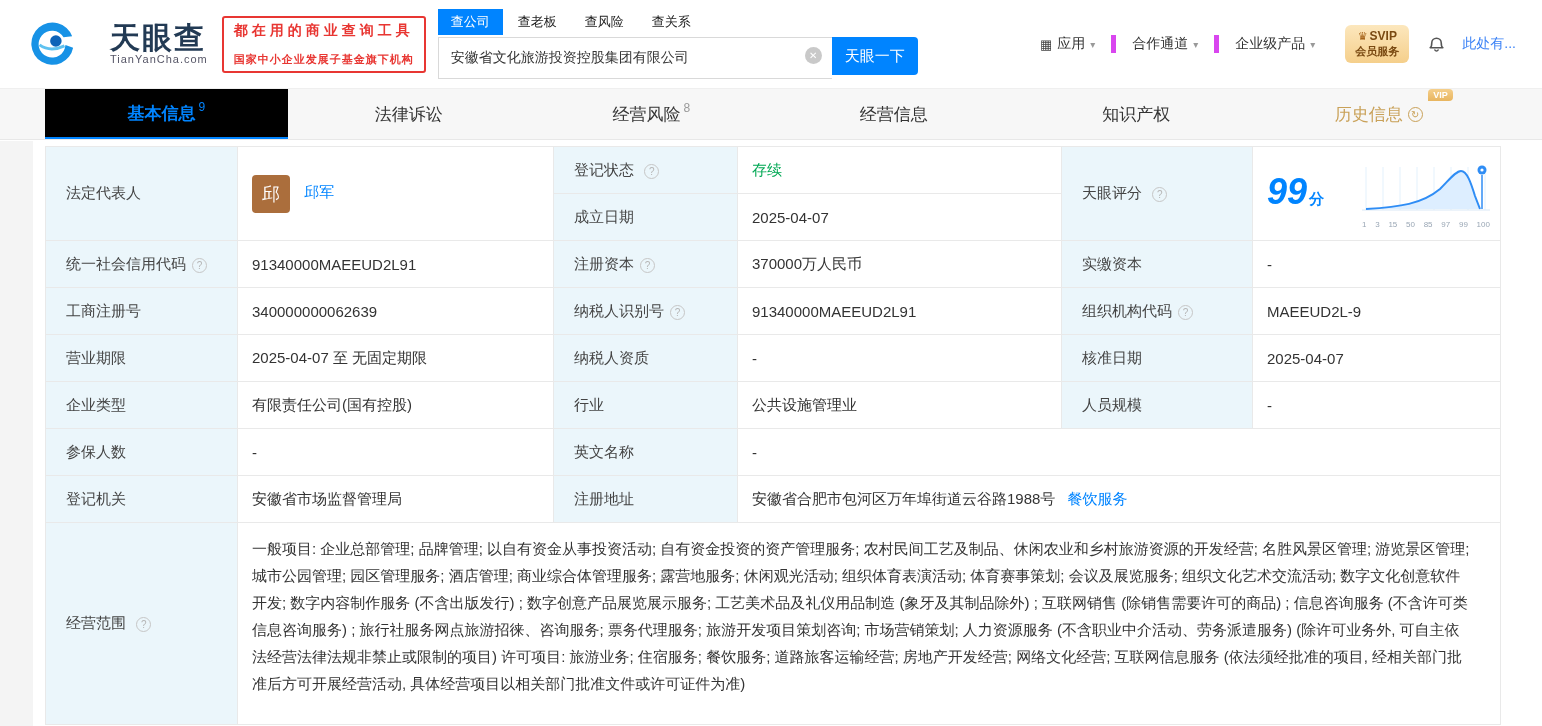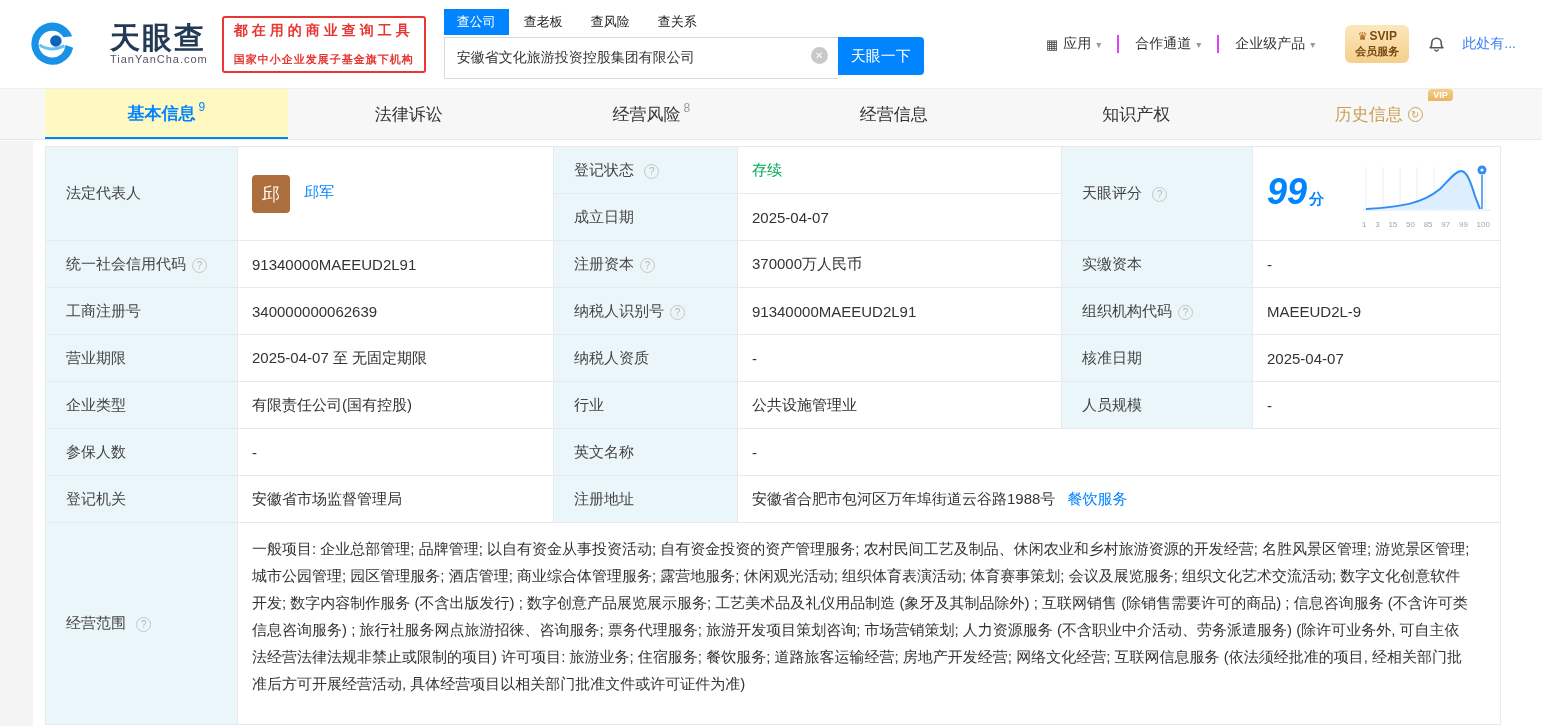--- a/index.html
+++ b/index.html
@@ -9,52 +9,52 @@
   
   .header { height:88px; display:flex; align-items:center; padding:0 26px 0 30px; background:#fff; }
   .logo { display:flex; align-items:center; cursor:pointer;gap:26px; }
   .logo-txt { margin-left:8px; }
   .logo-name { font-size:30px; font-weight:bold; color:#223a54; letter-spacing:2px; line-height:30px;}
   .logo-domain { font-size:11px; color:#556; letter-spacing:1px; }
   .slogan { margin-left:14px; border:2px solid #e83632; border-radius:3px; padding:4px 10px; color:#e83632; font-weight:bold; }
   .slogan-l1 { font-size:14px; letter-spacing:4px; }
   .slogan-l2 { font-size:11px; letter-spacing:1px; margin-top:12px; }
 
-  .search-wrap { margin-left:18px; width:480px; }
+  .search-wrap { margin-left:12px; width:480px; }
   .search-tabs { display:flex; gap:2px; }
   .search-tab { font-size:13px; padding:4px 13px; color:#222; cursor:pointer; }
   .search-tab.active { background:#0084ff; color:#fff; }
   .search-row { display:flex; margin-top:2px; position:relative; }
   .search-input { flex:1; height:42px; border:1px solid #d9d9d9; border-right:none; padding:0 36px 0 12px; font-size:14px; color:#333; outline:none; }
   .clear-btn { position:absolute; right:96px; top:10px; width:17px; height:17px; border-radius:50%;
     background:#c9c9c9; color:#fff; font-size:10px; line-height:17px; text-align:center; cursor:pointer; }
   .search-btn { width:86px; height:38px; background:#0084ff; color:#fff; border:none; font-size:15px;
     border-radius:0 4px 4px 0; cursor:pointer; }
 
   .header-right { margin-left:auto; display:flex; align-items:center; }
   .hmenu { display:flex; align-items:center; }
   .hmenu-item { display:flex; align-items:center; gap:5px; padding:0 16px; font-size:14px; color:#333;
-    cursor:pointer; border-left:2px solid #d946ef; height:18px; }
+    cursor:pointer; border-left:5px solid #d946ef; height:18px; }
   .hmenu-item:first-child { border-left:none; }
   .apps-glyph { color:#444; font-size:13px; }
   .caret { color:#999; font-size:10px; }
   .vip-badge { margin-left:14px; background:linear-gradient(180deg,#fce7bd,#f5cf8b); border-radius:6px;
     padding:4px 10px; text-align:center; cursor:pointer; }
   .vip-l1 { font-size:12px; font-weight:bold; color:#7a4a12; }
   .vip-l1 .crown { font-size:11px; margin-right:2px; color:#a5631a; }
   .vip-l2 { font-size:11px; font-weight:bold; color:#7a4a12; margin-top:1px; }
   .bell { margin-left:18px; cursor:pointer; display:flex; align-items:center; }
   .notice { margin-left:16px; font-size:14px; color:#3b82f6; cursor:pointer; white-space:nowrap; }
 
   
   .tabbar { height:52px; background:#f7f7f7; border-top:1px solid #efefef; border-bottom:1px solid #e8e8e8;
     display:flex; padding:0 42px 0 45px; }
   .tab { flex:1; display:flex; align-items:center; justify-content:center; font-size:17px; color:#333;
     cursor:pointer; position:relative; }
-  .tab.active { background:#fef9c3; color:#0084ff; font-weight:bold; border-bottom:2px solid #0084ff; }
+  .tab.active { background:#000000; color:#0084ff; font-weight:bold; border-bottom:2px solid #0084ff; }
   .tab .cnt { font-size:12px; color:#999; margin-left:3px; position:relative; top:-6px; font-weight:normal; }
   .tab.active .cnt { color:#0084ff; }
   .tab.gold { color:#c9a158; }
   .tab-label-wrap { position:relative; display:inline-flex; align-items:center; }
   .vip-tag { position:absolute; top:-14px; right:-30px; background:linear-gradient(180deg,#f5cf8b,#e8b55f);
     color:#fff; font-size:9px; font-weight:bold; padding:1px 5px; border-radius:4px 4px 4px 0; }
   .hist-icon { display:inline-block; width:15px; height:15px; border:1px solid #c9a158; border-radius:50%;
     color:#c9a158; font-size:10px; line-height:14px; text-align:center; margin-left:5px; }
 
   

